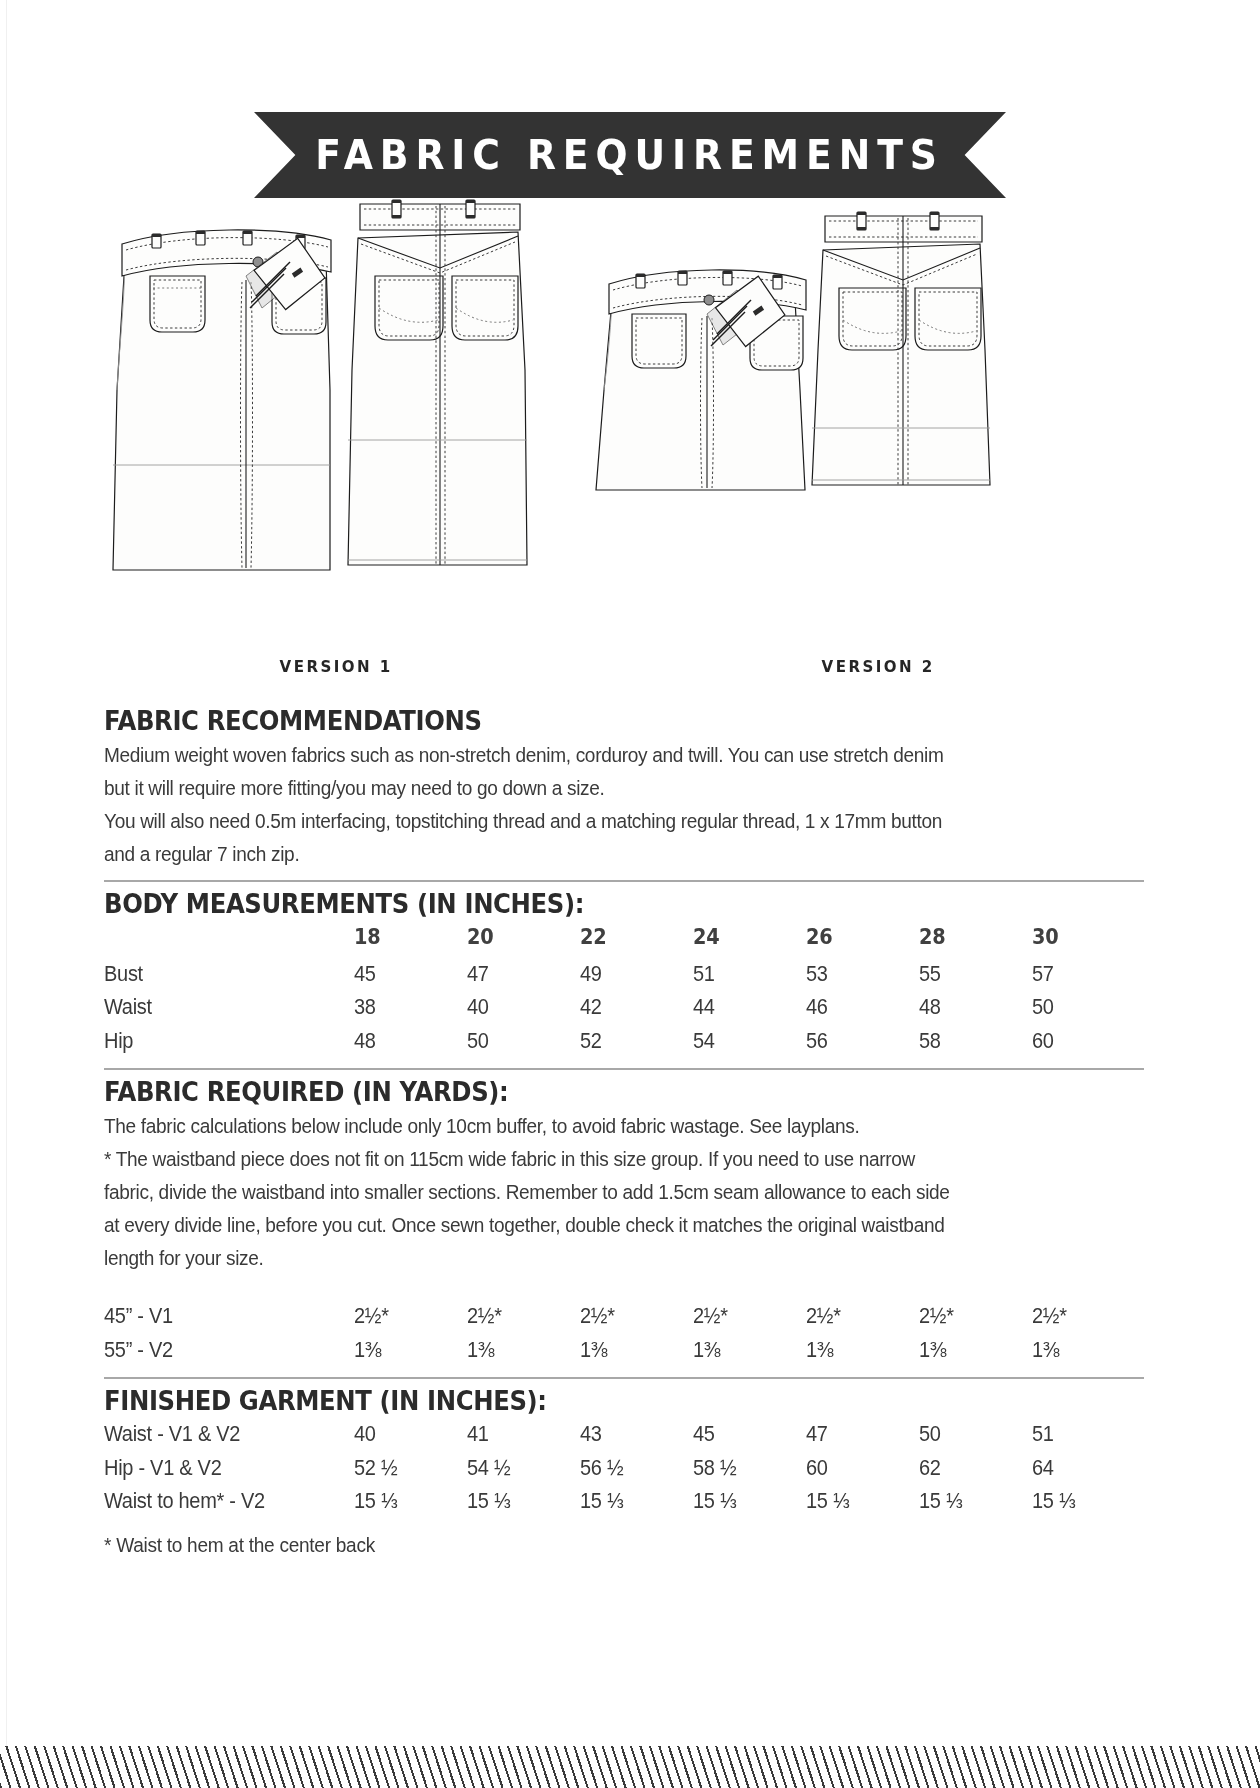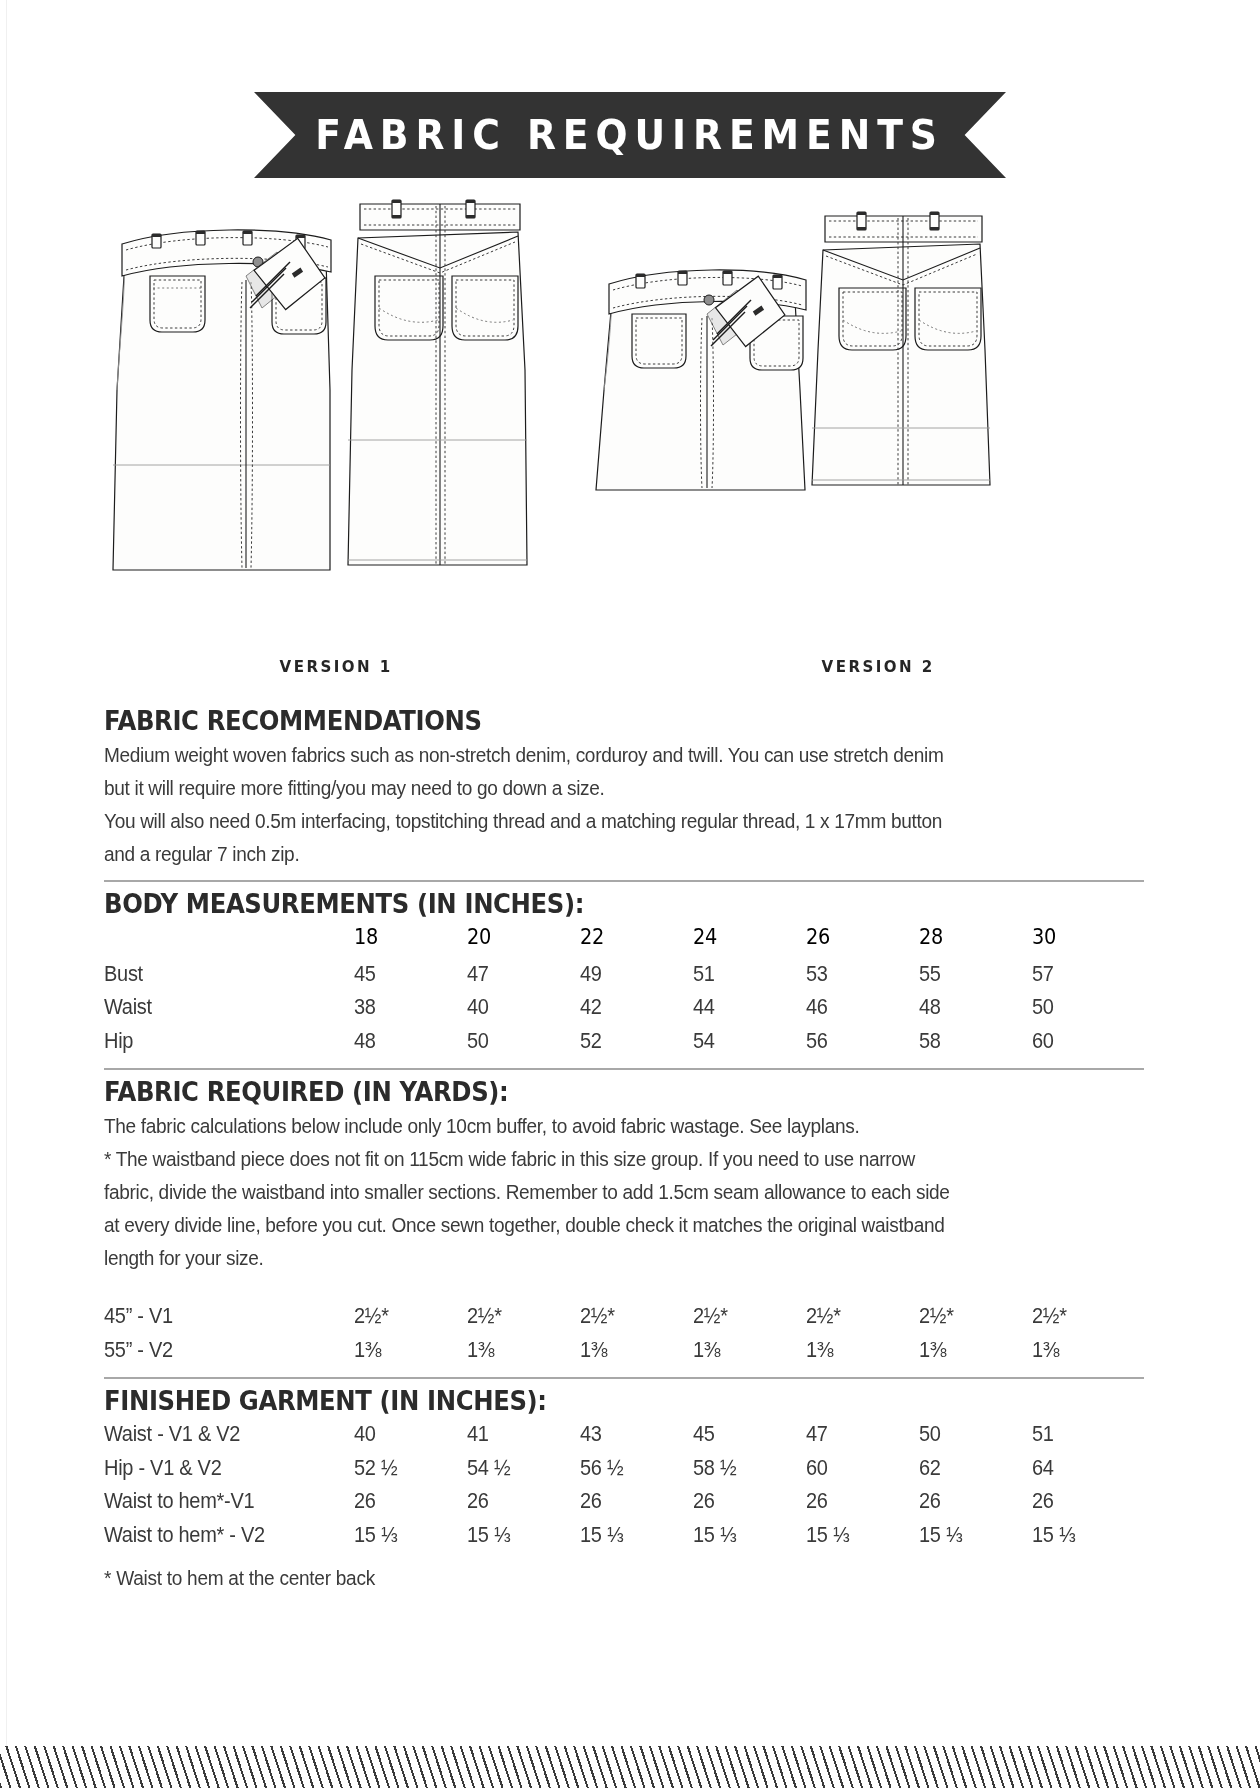--- a/index.html
+++ b/index.html
@@ -13,21 +13,21 @@
     position: relative;
     font-family: "Liberation Sans", sans-serif;
     color: #2e2e2e;
     overflow: hidden;
   }
 
   
   .banner-wrap {
     position: absolute;
     left: 0; right: 0;
-    top: 92px;
+    top: 112px;
     display: flex;
     justify-content: center;
   }
   .banner {
     width: 752px;
     height: 86px;
     background: #333333;
     display: flex;
     align-items: center;
     justify-content: center;
@@ -139,23 +139,23 @@
     width: 250px;
   }
   table.spec .lbl span,
   table.spec td span.v {
     display: inline-block;
     transform: scaleX(0.93);
     transform-origin: left center;
   }
   table.spec th.size-h {
     font-family: "DejaVu Sans", sans-serif;
-    font-weight: normal;
+    font-weight: bold;
     font-size: 21px;
-    color: #000000;
+    color: #404040;
     padding-bottom: 3px;
   }
   table.spec th.size-h span {
     display: inline-block;
     transform: scaleX(0.92);
     transform-origin: left center;
   }
 
   .sizecol { width: 113px; }
 
@@ -502,30 +502,20 @@
         <td class="lbl"><span>Hip - V1 &amp; V2</span></td>
         <td><span class="v">52 ½</span></td>
         <td><span class="v">54 ½</span></td>
         <td><span class="v">56 ½</span></td>
         <td><span class="v">58 ½</span></td>
         <td><span class="v">60</span></td>
         <td><span class="v">62</span></td>
         <td><span class="v">64</span></td>
       </tr>
       <tr>
-        <td class="lbl"><span>Waist to hem*-V1</span></td>
-        <td><span class="v">26</span></td>
-        <td><span class="v">26</span></td>
-        <td><span class="v">26</span></td>
-        <td><span class="v">26</span></td>
-        <td><span class="v">26</span></td>
-        <td><span class="v">26</span></td>
-        <td><span class="v">26</span></td>
-      </tr>
-      <tr>
         <td class="lbl"><span>Waist to hem* - V2</span></td>
         <td><span class="v">15 ⅓</span></td>
         <td><span class="v">15 ⅓</span></td>
         <td><span class="v">15 ⅓</span></td>
         <td><span class="v">15 ⅓</span></td>
         <td><span class="v">15 ⅓</span></td>
         <td><span class="v">15 ⅓</span></td>
         <td><span class="v">15 ⅓</span></td>
       </tr>
     </tbody>

